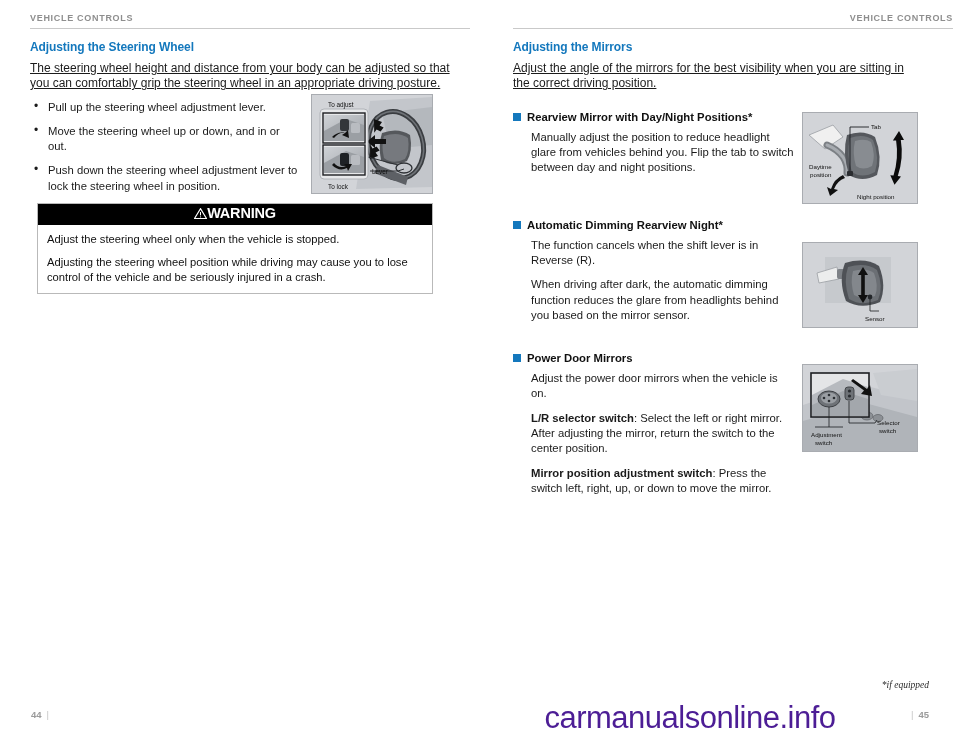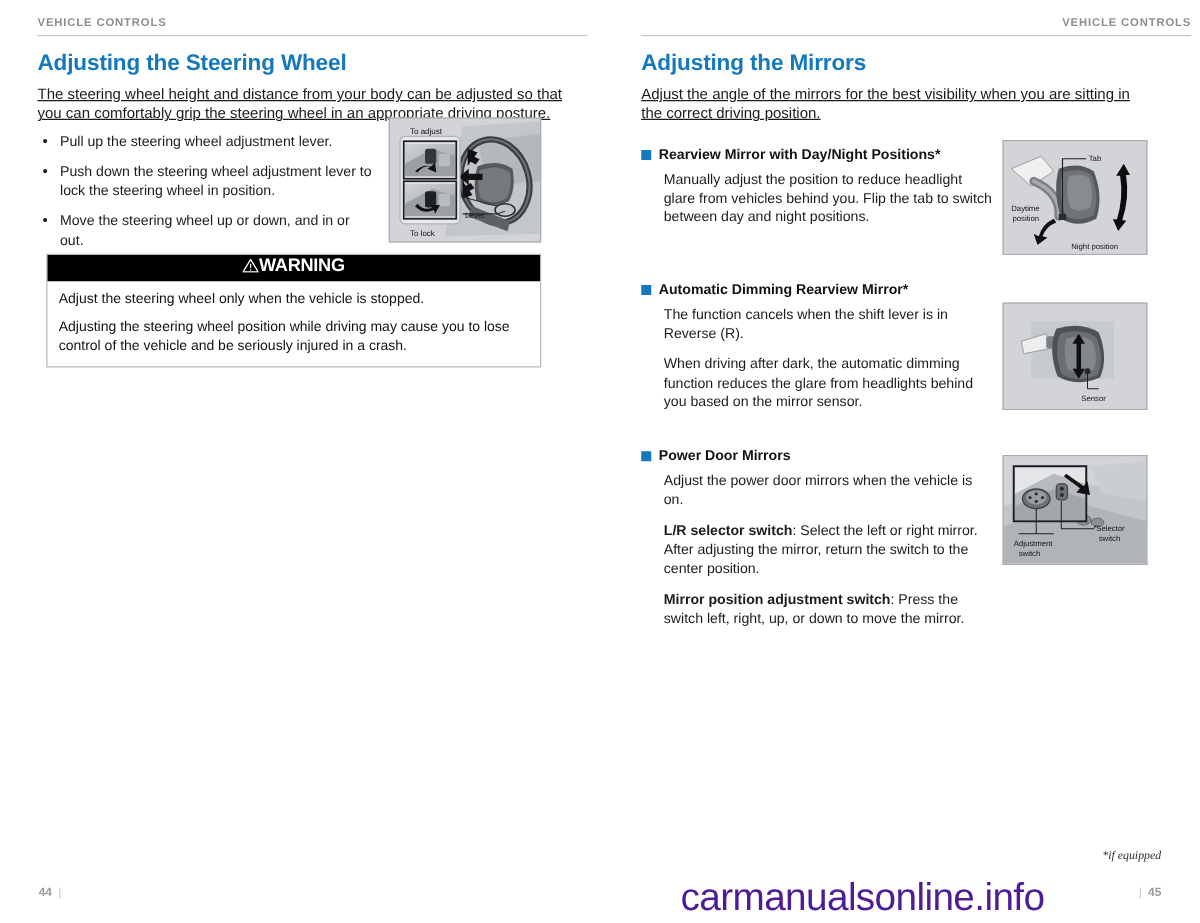--- a/index.html
+++ b/index.html
@@ -46,21 +46,21 @@
   .runhead.right { text-align: right; }
   .rule {
     height: 1px;
     background: #c9c9c9;
     width: 100%;
   }
 
   
   h1.section-title {
     color: #1478bd;
-    font-size: 18px;
+    font-size: 12px;
     font-weight: bold;
     margin: 11px 0 7px 0;
     letter-spacing: -0.1px;
   }
 
   p.intro {
     font-size: 12px;
     line-height: 15.4px;
     margin: 0 0 8px 0;
     color: #1b1b1b;
@@ -236,22 +236,22 @@
   <div class="col col-left">
     <div class="runhead">VEHICLE CONTROLS</div>
     <div class="rule"></div>
 
     <h1 class="section-title">Adjusting the Steering Wheel</h1>
 
     <p class="intro">The steering wheel height and distance from your body can be adjusted so that you can comfortably grip the steering wheel in an appropriate driving posture.</p>
 
     <ul class="bullets">
       <li>Pull up the steering wheel adjustment lever.</li>
+      <li>Move the steering wheel up or down, and in or out.</li>
       <li>Push down the steering wheel adjustment lever to lock the steering wheel in position.</li>
-      <li>Move the steering wheel up or down, and in or out.</li>
     </ul>
   </div>
 
   <div class="fig" id="fig-steering">
     <svg width="120" height="98" viewBox="0 0 120 98">
       <defs>
         <linearGradient id="gMetal" x1="0" y1="0" x2="0" y2="1">
           <stop offset="0" stop-color="#f2f2f2"></stop>
           <stop offset="1" stop-color="#b8bcc0"></stop>
         </linearGradient>
@@ -335,21 +335,21 @@
         <span>Rearview Mirror with Day/Night Positions*</span>
       </div>
       <div class="subsec-body">
         <p><span>Manually adjust the position to reduce headlight glare from vehicles behind you. Flip the tab to switch between day and night positions.</span></p>
       </div>
     </div>
 
     <div class="subsec" style="margin-top:42px">
       <div class="subsec-head">
         <span class="sq"></span>
-        <span>Automatic Dimming Rearview Mirror*</span>
+        <span>Automatic Dimming Rearview Night*</span>
       </div>
       <div class="subsec-body">
         <p><span>The function cancels when the shift lever is in Reverse (R).</span></p>
         <p><span>When driving after dark, the automatic dimming function reduces the glare from headlights behind you based on the mirror sensor.</span></p>
       </div>
     </div>
 
     <div class="subsec" style="margin-top:28px">
       <div class="subsec-head">
         <span class="sq"></span>

